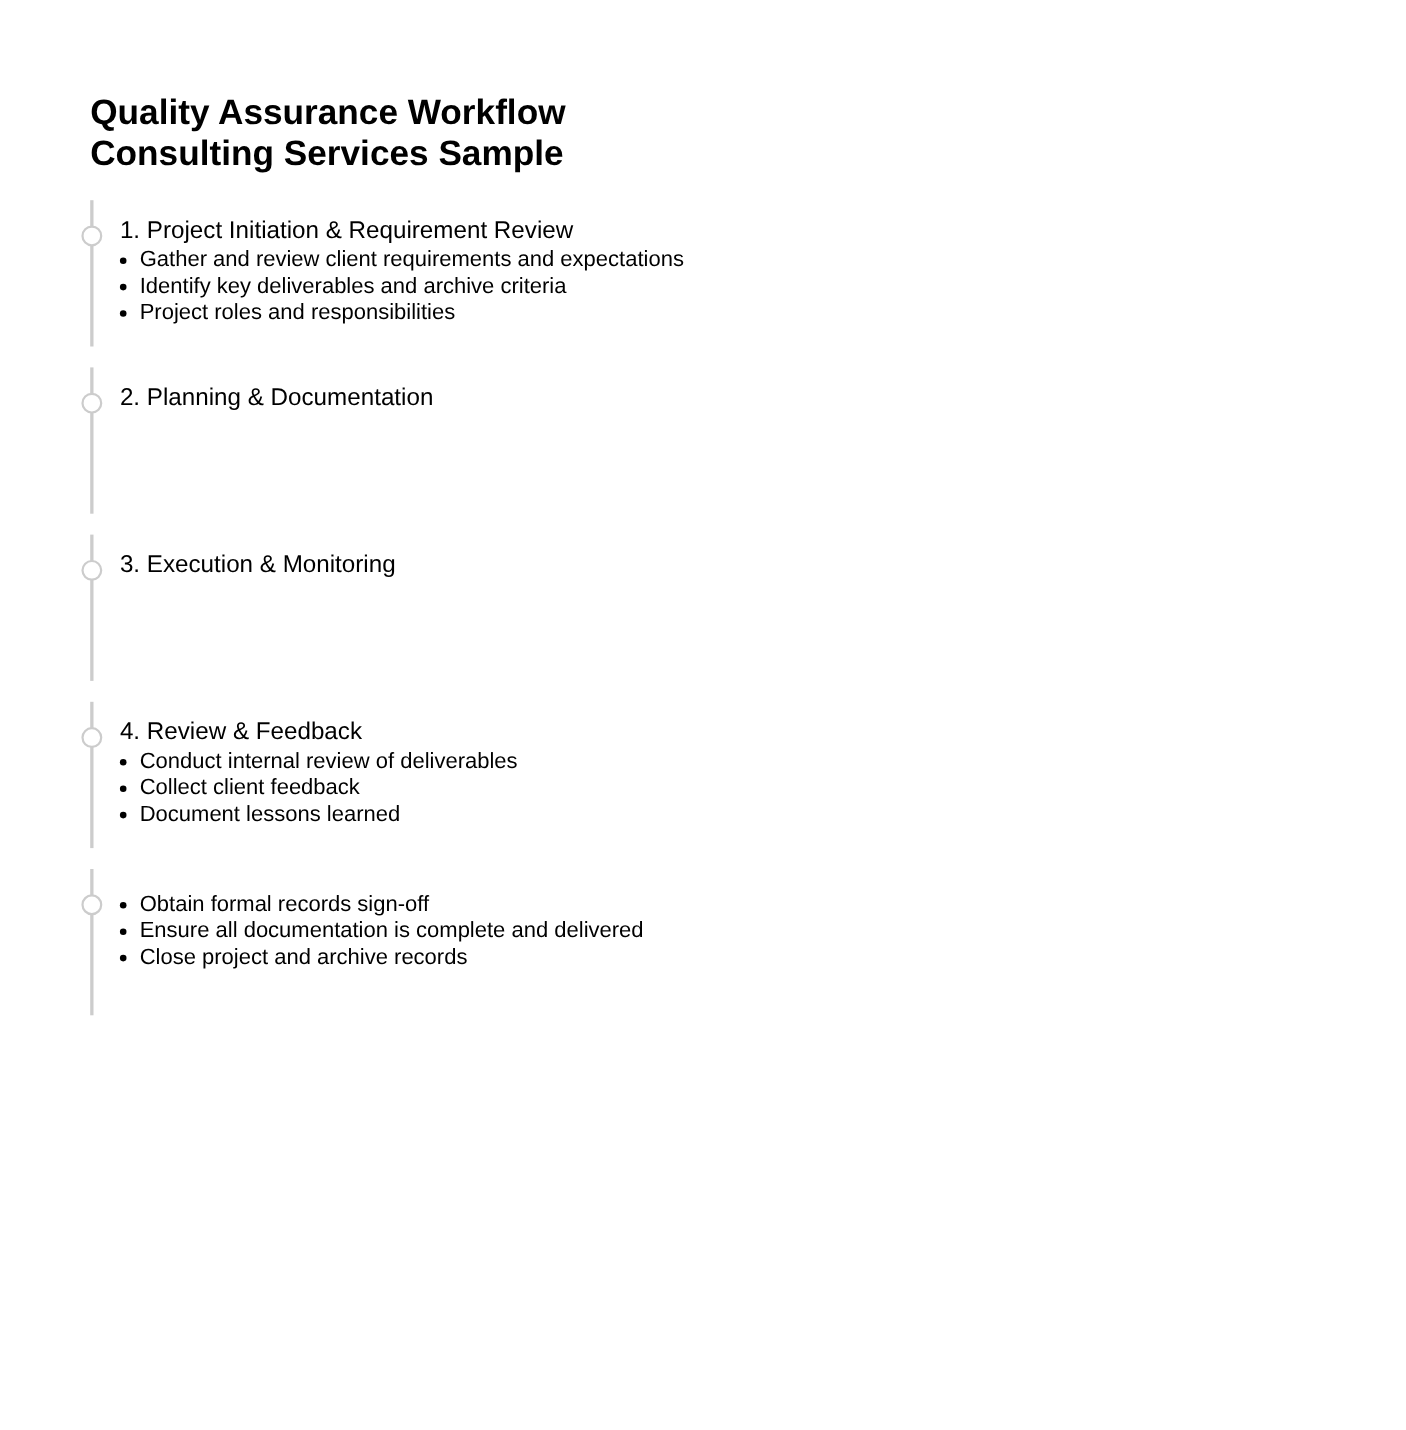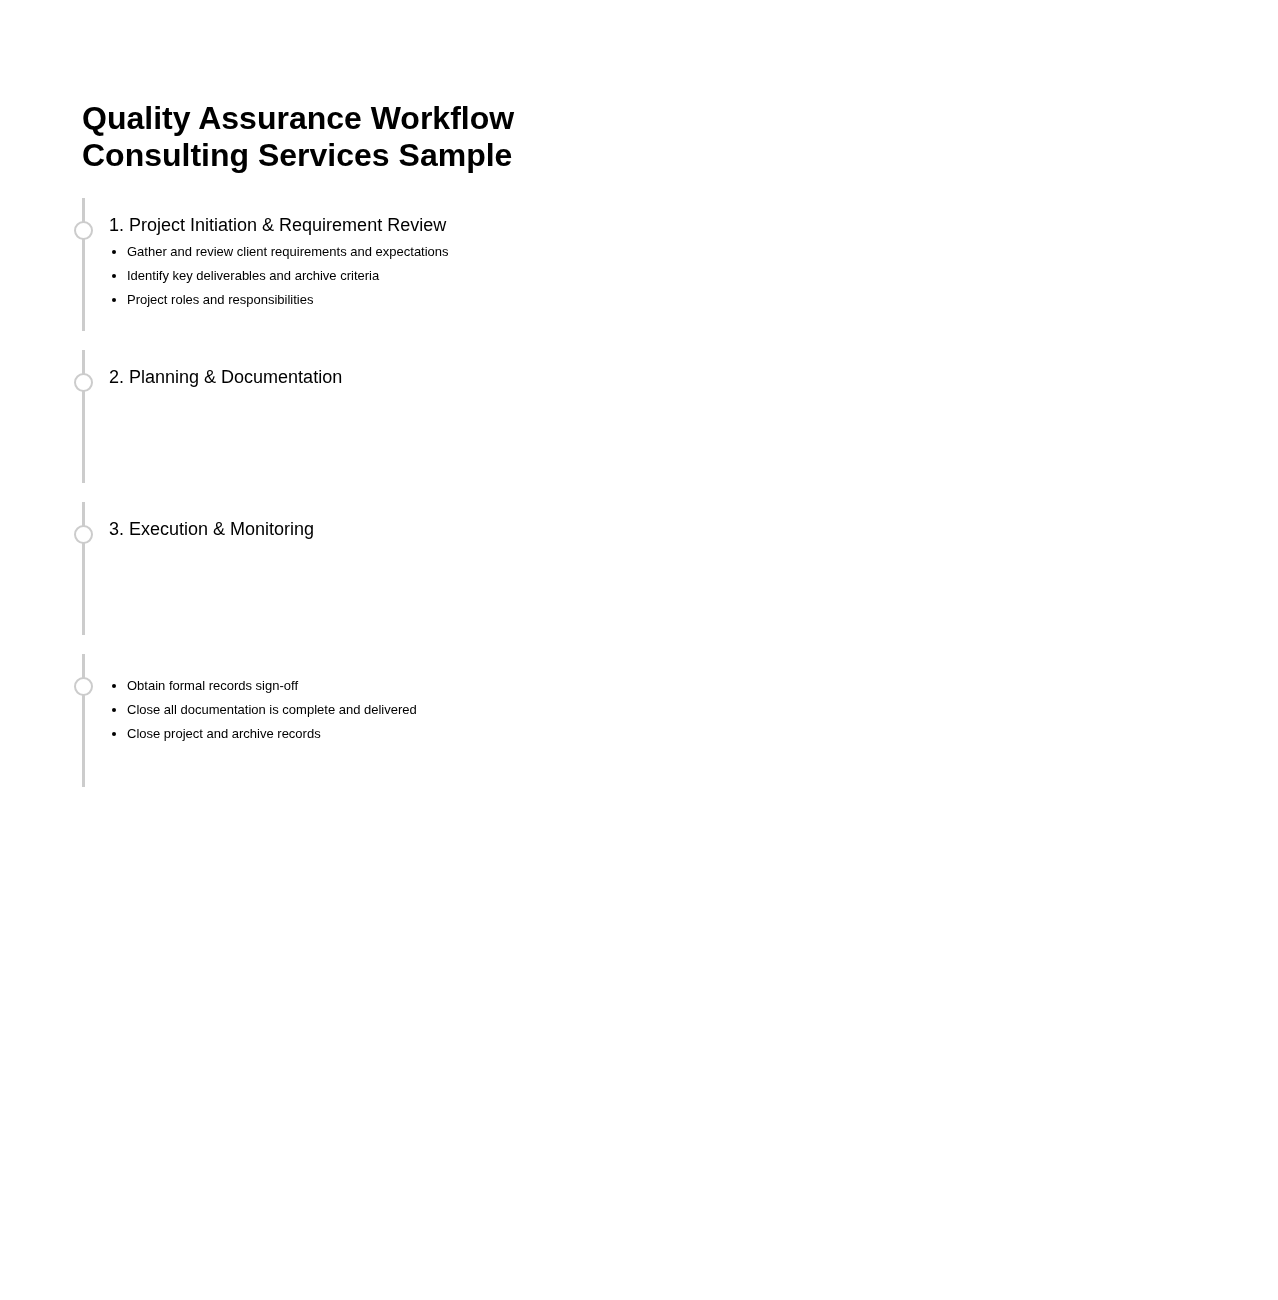--- a/index.html
+++ b/index.html
@@ -2,21 +2,21 @@
 <html><head>
   <meta charset="utf-8">
   <style>
     html, body { margin: 0; padding: 0; background: #ffffff; }
     body {
       width: 1278px; height: 1300px;
       font-family: "Liberation Sans", sans-serif;
       color: #000;
       position: relative;
     }
-    .page { position: absolute; left: 82px; top: 100px; }
+    .page { position: absolute; left: 82px; top: 84px; }
     h1 {
       margin: 0;
       font-size: 32px;
       font-weight: bold;
       line-height: 37px;
       width: 450px;
     }
     .timeline { margin-top: 24px; }
     .step {
       position: relative;
@@ -28,28 +28,28 @@
     .step .node {
       position: absolute;
       left: -11px; top: 23px;
       width: 15px; height: 15px;
       border: 2px solid #cccccc;
       border-radius: 50%;
       background: #ffffff;
     }
     .step h2 {
       margin: 0;
-      font-size: 18px;
+      font-size: 22px;
       font-weight: normal;
       line-height: 22px;
     }
     .step ul {
       margin: 4px 0 0 0;
       padding-left: 18px;
-      font-size: 13px;
+      font-size: 20px;
       line-height: 24px;
     }
     .step li { margin: 0; }
   </style>
 </head>
 <body>
 
 <div class="page">
   <h1>Quality Assurance Workflow Consulting Services Sample</h1>
 
@@ -68,24 +68,33 @@
     <div class="step">
       <span class="node"></span>
       <h2>2. Planning &amp; Documentation</h2>
     </div>
 
     <div class="step">
       <span class="node"></span>
       <h2>3. Execution &amp; Monitoring</h2>
     </div>
 
+    <div class="step">
+      <span class="node"></span>
+      <h2>4. Review &amp; Feedback</h2>
+      <ul>
+        <li>Conduct internal review of deliverables</li>
+        <li>Collect client feedback</li>
+        <li>Document lessons learned</li>
+      </ul>
+    </div>
 
     <div class="step">
       <span class="node"></span>
       <ul>
         <li>Obtain formal records sign-off</li>
-        <li>Close all documentation is complete and delivered</li>
+        <li>Ensure all documentation is complete and delivered</li>
         <li>Close project and archive records</li>
       </ul>
     </div>
 
   </div>
 </div>
 
 </body></html>

